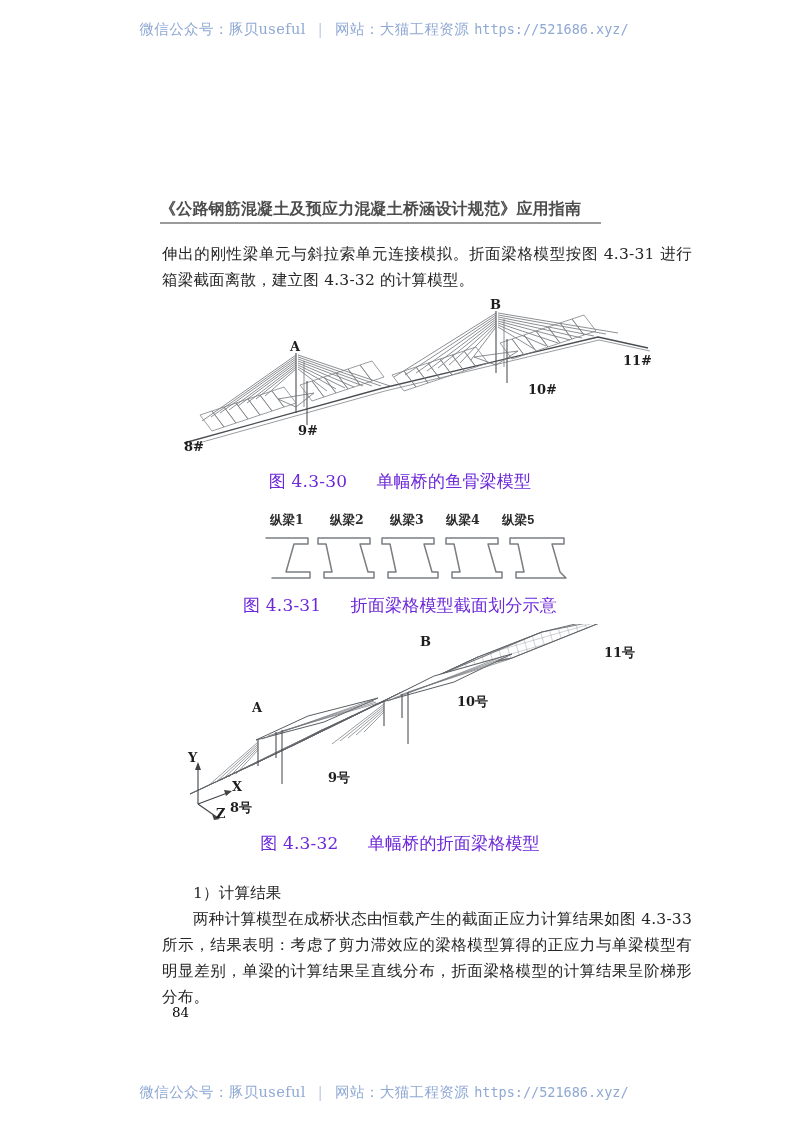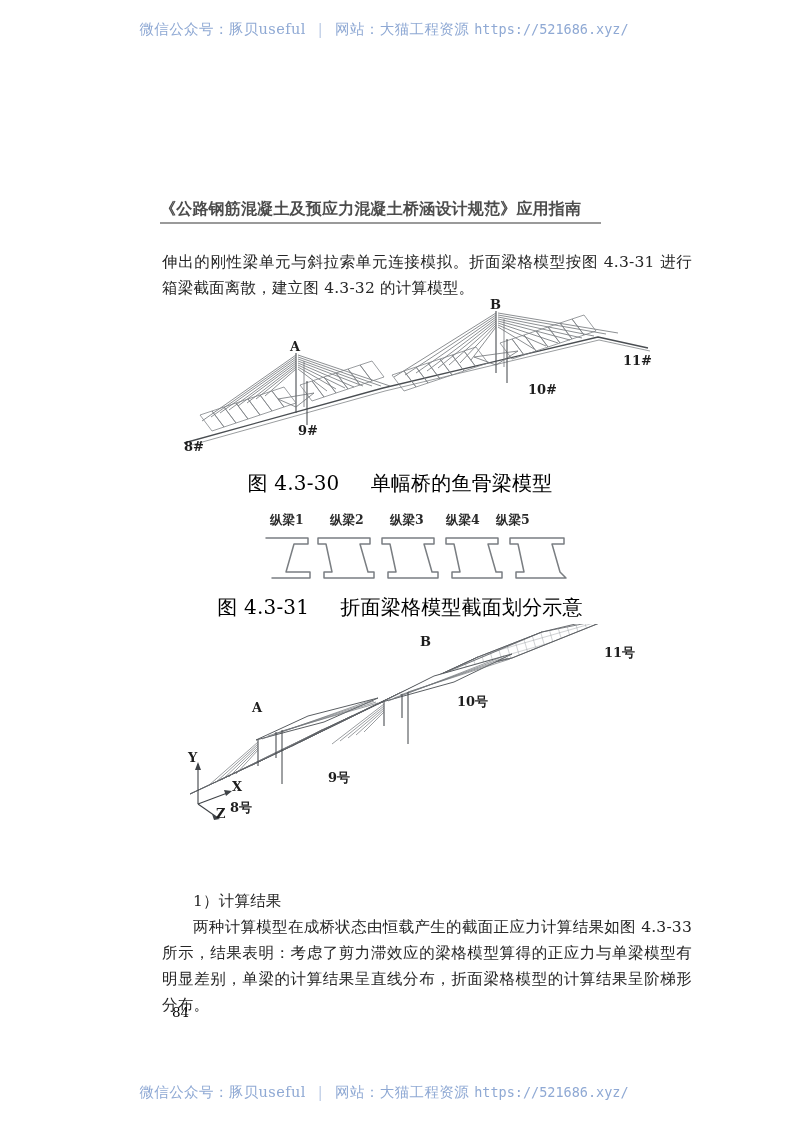--- a/index.html
+++ b/index.html
@@ -72,21 +72,20 @@
   
   .body-text {
     position: absolute;
     left: 162px;
     width: 530px;
     font-size: 15.5px;
     line-height: 26px;
     color: #262626;
     text-align: justify;
     letter-spacing: 0.2px;
-    margin-top: 8px;
   }
   #para-intro { top: 241px; }
   #para-heading { top: 880px; }
   #para-results { top: 906px; }
   .indent-2 { text-indent: 2em; }
 
   #page-number {
     position: absolute;
     left: 172px;
     top: 1004px;
@@ -94,22 +93,22 @@
     color: #000000;
     font-family: "DejaVu Serif", "Liberation Serif", serif;
   }
 
   
   .fig-caption {
     position: absolute;
     left: 0;
     width: 800px;
     text-align: center;
-    font-size: 20px;
-    color: #000000;
+    font-size: 17px;
+    color: #6d28d9;
     letter-spacing: 0.2px;
   }
   .fig-caption .cap-gap { display: inline-block; width: 18px; }
   #caption-4330 { top: 470px; }
   #caption-4331 { top: 594px; }
   #caption-4332 { top: 832px; }
 
   
   .figure {
     position: absolute;
@@ -274,21 +273,21 @@
     <span>图 4.3-30</span>
     <span class="cap-gap"></span>
     <span>单幅桥的鱼骨梁模型</span>
   </div>
 
   <div class="figure" id="figure-section">
     <span class="beam-label" style="left:6px;  top:0px;">纵梁1</span>
     <span class="beam-label" style="left:66px; top:0px;">纵梁2</span>
     <span class="beam-label" style="left:126px;top:0px;">纵梁3</span>
     <span class="beam-label" style="left:182px;top:0px;">纵梁4</span>
-    <span class="beam-label" style="left:232px;top:0px;">纵梁5</span>
+    <span class="beam-label" style="left:238px;top:0px;font-family:Liberation Mono, monospace;">纵梁5</span>
 
     <svg width="312" height="56" viewBox="0 0 312 56" style="position:absolute; left:0; top:20px;">
       <g fill="none" stroke="#7a7e82" stroke-width="1.5" stroke-linejoin="round" stroke-linecap="round">
 
         <path d="M2,6 L44,6 L44,12 L30,12 L22,40 L46,40 L46,46 L8,46"></path>
 
         <path d="M54,6 L106,6 L106,12 L96,12 L104,40 L110,40 L110,46 L60,46 L60,40 L68,40 L62,12 L54,12 Z"></path>
 
         <path d="M118,6 L170,6 L170,12 L160,12 L168,40 L174,40 L174,46 L124,46 L124,40 L132,40 L126,12 L118,12 Z"></path>
 
@@ -393,20 +392,25 @@
     <span class="fig-label serif-bold" style="left:48px;  top:175px;">8号</span>
     <span class="fig-label serif-bold" style="left:146px; top:145px;">9号</span>
     <span class="fig-label serif-bold" style="left:275px; top:69px;">10号</span>
     <span class="fig-label serif-bold" style="left:422px; top:20px;">11号</span>
 
     <span class="fig-label serif-bold" style="left:6px;  top:126px;">Y</span>
     <span class="fig-label serif-bold" style="left:50px; top:155px;">X</span>
     <span class="fig-label serif-bold" style="left:34px; top:182px;">Z</span>
   </div>
 
+  <div class="fig-caption" id="caption-4332">
+    <span>图 4.3-32</span>
+    <span class="cap-gap"></span>
+    <span>单幅桥的折面梁格模型</span>
+  </div>
 
   <div class="body-text indent-2" id="para-heading">1）计算结果</div>
   <div class="body-text indent-2" id="para-results">两种计算模型在成桥状态由恒载产生的截面正应力计算结果如图 4.3-33 所示，结果表明：考虑了剪力滞效应的梁格模型算得的正应力与单梁模型有明显差别，单梁的计算结果呈直线分布，折面梁格模型的计算结果呈阶梯形分布。</div>
 
   <div id="page-number">84</div>
 
   <div class="watermark" id="watermark-bottom">
     <span>微信公众号：豚贝useful</span>
     <span class="wm-sep">|</span>
     <span>网站：大猫工程资源</span>

